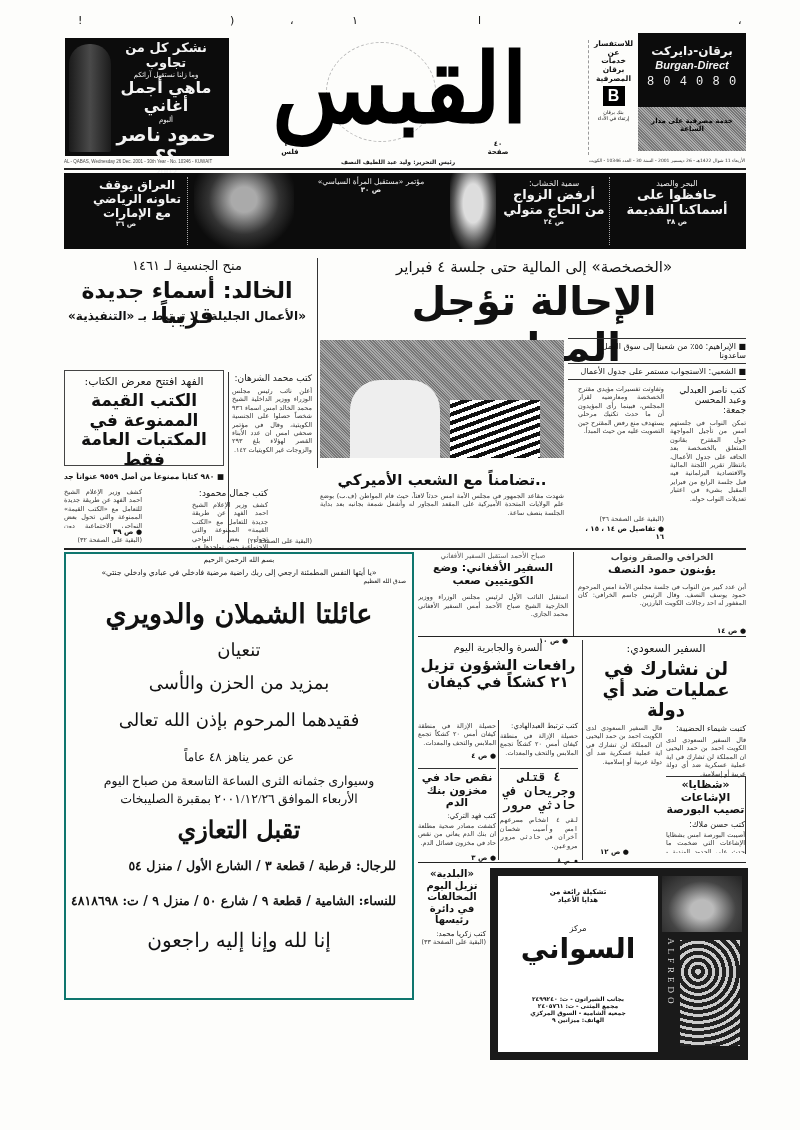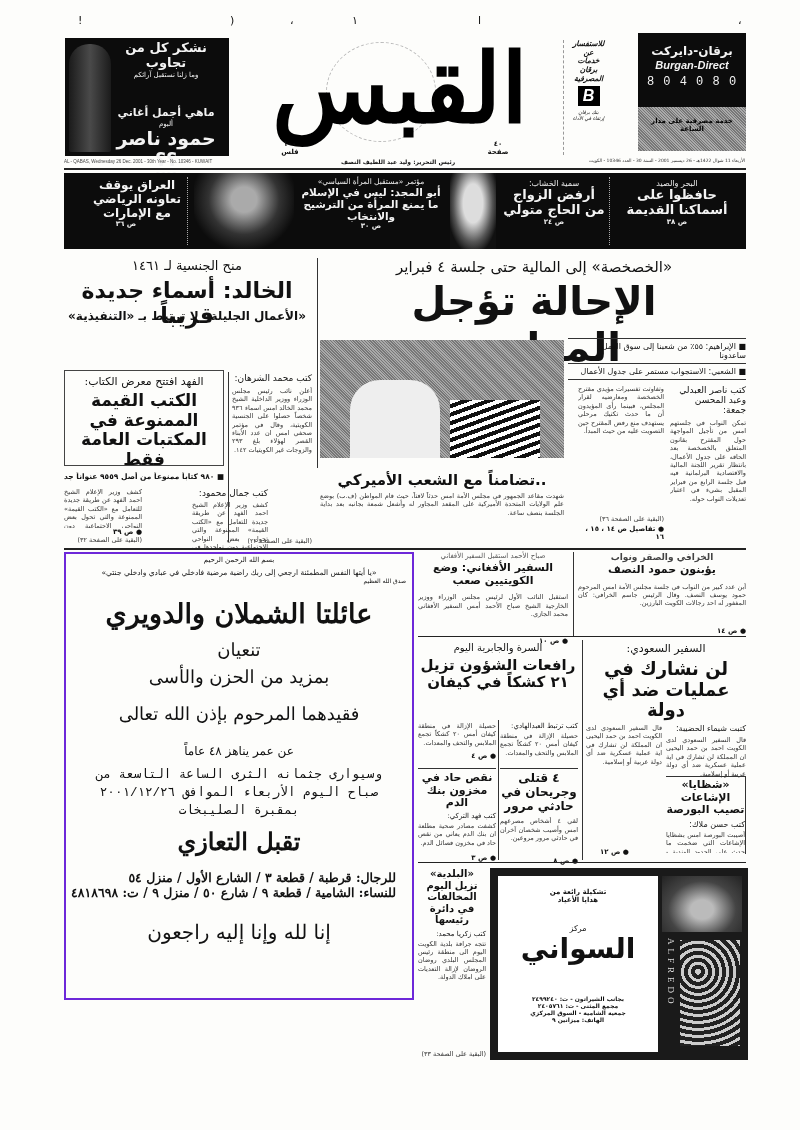--- a/index.html
+++ b/index.html
@@ -27,21 +27,21 @@
   <span class="abs" style="left:352px">١</span>
   <span class="abs" style="left:478px">ا</span>
   <span class="abs" style="left:738px">،</span>
 </div>
 
 <div class="abs black" style="left:65px;top:38px;width:164px;height:118px;">
   <div class="abs" style="left:4px;top:6px;width:42px;height:108px;background:linear-gradient(90deg,#1b1b1b,#4a4a4a,#1b1b1b);border-radius:20px 20px 2px 2px;"></div>
   <div class="abs center" style="right:4px;top:3px;width:118px;">
     <div class="hd" style="font-size:13px;">نشكر كل من تجاوب</div>
     <div style="font-size:7px;">وما زلنا نستقبل آرائكم</div>
-    <div class="hd" style="font-size:11px;margin-top:28px;">ماهي أجمل أغاني</div>
+    <div class="hd" style="font-size:16px;">ماهي أجمل أغاني</div>
     <div style="font-size:7px;">ألبوم</div>
     <div class="hd" style="font-size:19px;">حمود ناصر ؟؟</div>
     <div class="hd" style="font-size:10px;font-family:'Liberation Sans',sans-serif;">2002</div>
     <div class="hd" style="font-size:9px;">ترسل الأجوبة إلى</div>
     <div class="hd" style="font-size:6.5px;direction:ltr;font-family:'Liberation Sans',sans-serif;">E-mail:marketing@nazaer.com</div>
   </div>
 </div>
 <div class="abs" style="left:64px;top:159px;width:170px;font-size:4.5px;direction:ltr;color:#444;font-family:'Liberation Sans',sans-serif;white-space:nowrap;">AL - QABAS, Wednesday 26 Dec. 2001 - 30th Year - No. 10346 - KUWAIT</div>
 
 <div class="abs" style="left:244px;top:30px;width:312px;height:118px;">
@@ -51,21 +51,21 @@
 <div class="abs center" style="left:270px;top:140px;width:40px;font-size:7px;font-weight:bold;">
   <div>١٠٠</div>
   <div>فلس</div>
 </div>
 <div class="abs center" style="left:478px;top:140px;width:40px;font-size:7px;font-weight:bold;">
   <div>٤٠</div>
   <div>صفحة</div>
 </div>
 <div class="abs" style="left:318px;top:158px;width:160px;font-size:6px;font-weight:bold;text-align:center;white-space:nowrap;">رئيس التحرير: وليد عبد اللطيف النصف</div>
 
-<div class="abs center" style="left:563px;top:40px;width:50px;height:115px;border-left:1px dashed #999;font-style:italic;">
+<div class="abs center" style="left:588px;top:40px;width:50px;height:115px;border-left:1px dashed #999;">
   <div class="hd" style="font-size:7.5px;">للاستفسار</div>
   <div class="hd" style="font-size:7.5px;">عن</div>
   <div class="hd" style="font-size:7.5px;">خدمات</div>
   <div class="hd" style="font-size:7.5px;">برقان</div>
   <div class="hd" style="font-size:7.5px;">المصرفية</div>
   <div style="margin:3px auto;width:22px;height:20px;background:#000;color:#fff;font-weight:bold;font-size:16px;line-height:20px;font-family:'Liberation Sans',sans-serif;">B</div>
   <div style="font-size:5px;">بنك برقان</div>
   <div style="font-size:5px;">إرتقاء في الأداء</div>
 </div>
 
@@ -87,21 +87,20 @@
   </div>
   <div class="abs" style="right:136px;top:4px;height:68px;border-left:1px dotted #aaa;"></div>
   <div class="abs center" style="right:140px;top:6px;width:104px;">
     <div class="kicker" style="color:#eee;font-size:8px;">سمية الخشاب:</div>
     <div class="hd" style="font-size:13px;">أرفض الزواج من الحاج متولي</div>
     <div class="pageref" style="color:#eee;">ص ٢٤</div>
   </div>
   <div class="abs" style="right:250px;top:0;width:46px;height:76px;background:radial-gradient(ellipse at 50% 40%,#ddd 0 30%,#555 60%,#111 80%);"></div>
   <div class="abs center" style="right:300px;top:4px;width:150px;">
     <div class="kicker" style="color:#eee;font-size:7.5px;">مؤتمر «مستقبل المرأة السياسي»</div>
-    <div class="hd" style="font-size:10.5px;">أبو المجد: ليس في الإسلام ما يمنع المرأة من الترشيح والانتخاب</div>
     <div class="pageref" style="color:#eee;">ص ٣٠</div>
   </div>
   <div class="abs" style="right:452px;top:0;width:100px;height:76px;background:radial-gradient(ellipse at 50% 35%,#aaa 0 18%,#333 50%,#0c0c0c 75%);"></div>
   <div class="abs" style="right:558px;top:4px;height:68px;border-left:1px dotted #aaa;"></div>
   <div class="abs center" style="right:562px;top:6px;width:116px;">
     <div class="hd" style="font-size:12px;margin-left:22px;">العراق يوقف تعاونه الرياضي مع الإمارات</div>
     <div class="pageref" style="color:#eee;">ص ٣٦</div>
   </div>
 </div>
 
@@ -198,66 +197,65 @@
 </div>
 <div class="abs" style="left:500px;top:722px;width:78px;">
   <div class="byline" style="font-size:7px;">كتب ترتبط العبدالهادي:</div>
   <div class="txt" style="height:34px;margin-top:2px;">حصيلة الإزالة في منطقة كيفان أمس ٢٠ كشكاً تجمع الملابس والتحف والمعدات.</div>
 </div>
 <div class="abs" style="left:418px;top:722px;width:78px;">
   <div class="txt" style="height:30px;">حصيلة الإزالة في منطقة كيفان أمس ٢٠ كشكاً تجمع الملابس والتحف والمعدات.</div>
   <div class="pageref">● ص ٤</div>
 </div>
 
-<div class="abs" style="left:500px;top:768px;width:78px;border-top:1px solid #333;">
+<div class="abs" style="left:500px;top:768px;width:78px;border-top:1px solid #333;font-family:Liberation Mono, monospace;">
   <div class="center hd" style="font-size:12px;margin-top:3px;">٤ قتلى وجريحان في حادثي مرور</div>
   <div class="txt" style="height:40px;margin-top:4px;">لقي ٤ أشخاص مصرعهم امس وأصيب شخصان آخران في حادثي مرور مروعين.</div>
   <div class="pageref">● ص ٨</div>
 </div>
 
 <div class="abs" style="left:418px;top:768px;width:78px;border-top:1px solid #333;">
   <div class="center hd" style="font-size:11px;margin-top:3px;">نقص حاد في مخزون بنك الدم</div>
   <div class="byline" style="font-size:7px;margin-top:2px;">كتب فهد التركي:</div>
   <div class="txt" style="height:32px;margin-top:2px;">كشفت مصادر صحية مطلعة ان بنك الدم يعاني من نقص حاد في مخزون فصائل الدم.</div>
   <div class="pageref">● ص ٣</div>
 </div>
 
 <div class="vrule" style="left:498px;top:720px;height:140px;"></div>
 <div class="rule" style="left:418px;top:862px;width:328px;height:1px;"></div>
 
 <div class="abs" style="left:418px;top:868px;width:68px;">
   <div class="center hd" style="font-size:10px;">«البلدية» تزيل اليوم المخالفات في دائرة رئيسها</div>
   <div class="byline" style="font-size:7px;margin-top:4px;">كتب زكريا محمد:</div>
-  <div class="txt" style="height:110px;margin-top:2px;">تتجه جرافة بلدية الكويت اليوم الى منطقة رئيس المجلس البلدي روضان الروضان لإزالة التعديات على املاك الدولة.</div>
   <div class="txt">(البقية على الصفحة ٣٣)</div>
 </div>
 
 <div class="abs" style="left:490px;top:868px;width:258px;height:192px;background:#1a1a1a;">
   <div class="abs" style="left:8px;top:8px;width:160px;height:176px;background:#fff;">
     <div class="center hd" style="font-size:7px;margin-top:12px;">تشكيلة رائعة من</div>
     <div class="center hd" style="font-size:7px;">هدايا الأعياد</div>
     <div class="center" style="font-size:8px;margin-top:20px;">مركز</div>
     <div class="center hd" style="font-size:28px;">السواني</div>
     <div class="center" style="font-size:6px;margin-top:30px;font-weight:bold;">بجانب الشيراتون - ت: ٢٤٩٩٢٤٠</div>
     <div class="center" style="font-size:6px;font-weight:bold;">مجمع المثنى - ت: ٢٤٠٥٧٦١</div>
     <div class="center" style="font-size:6px;font-weight:bold;">جمعية الشامية - السوق المركزي</div>
     <div class="center" style="font-size:6px;font-weight:bold;">الهاتف: ميزانين ٩</div>
   </div>
   <div class="abs" style="left:172px;top:8px;width:80px;height:56px;background:radial-gradient(ellipse at 50% 60%,#bbb 0 20%,#444 60%,#222);"></div>
   <div class="abs" style="left:172px;top:70px;width:14px;height:110px;color:#ddd;font-size:9px;writing-mode:vertical-rl;direction:ltr;letter-spacing:4px;font-family:'Liberation Serif',serif;">ALFREDO</div>
   <div class="abs" style="left:190px;top:72px;width:60px;height:106px;background:repeating-radial-gradient(circle at 30% 30%,#ccc 0 3px,#222 3px 7px);"></div>
 </div>
 
-<div class="abs" style="left:64px;top:552px;width:350px;height:448px;border:2px solid #6d28d9;">
+<div class="abs" style="left:64px;top:552px;width:350px;height:448px;border:2px solid #0f766e;">
   <div class="center" style="font-size:7px;margin-top:2px;">بسم الله الرحمن الرحيم</div>
   <div class="center" style="font-size:7.5px;margin-top:4px;">«يا أيتها النفس المطمئنة ارجعي إلى ربك راضية مرضية فادخلي في عبادي وادخلي جنتي»</div>
   <div style="font-size:6px;margin-right:6px;">صدق الله العظيم</div>
   <div class="center hd" style="font-family:'DejaVu Serif',serif;font-size:27px;margin-top:14px;">عائلتا الشملان والدويري</div>
   <div class="center" style="font-family:'DejaVu Serif',serif;font-size:18px;margin-top:10px;">تنعيان</div>
-  <div class="center" style="font-family:'DejaVu Serif',serif;font-size:18px;margin-top:6px;letter-spacing:2px;">بمزيد من الحزن والأسى</div>
+  <div class="center" style="font-family:'DejaVu Serif',serif;font-size:18px;margin-top:12px;letter-spacing:2px;">بمزيد من الحزن والأسى</div>
   <div class="center" style="font-family:'DejaVu Serif',serif;font-size:18px;margin-top:16px;">فقيدهما المرحوم بإذن الله تعالى</div>
   <div class="center" style="font-family:'DejaVu Serif',serif;font-size:12px;margin-top:20px;">عن عمر يناهز ٤٨ عاماً</div>
-  <div class="center" style="font-family:Liberation Mono, monospace;font-size:12.5px;margin-top:8px;padding:0 24px;line-height:18px;">وسيوارى جثمانه الثرى الساعة التاسعة من صباح اليوم الأربعاء الموافق ٢٠٠١/١٢/٢٦ بمقبرة الصليبخات</div>
+  <div class="center" style="font-family:Liberation Serif, serif;font-size:12.5px;margin-top:8px;padding:0 24px;line-height:18px;">وسيوارى جثمانه الثرى الساعة التاسعة من صباح اليوم الأربعاء الموافق ٢٠٠١/١٢/٢٦ بمقبرة الصليبخات</div>
   <div class="center hd" style="font-family:'DejaVu Serif',serif;font-size:24px;margin-top:8px;">تقبل التعازي</div>
   <div style="font-family:'DejaVu Serif',serif;font-size:12.5px;font-weight:bold;margin-top:14px;margin-right:16px;">للرجال: قرطبة / قطعة ٣ / الشارع الأول / منزل ٥٤</div>
-  <div style="font-family:'DejaVu Serif',serif;font-size:12.5px;font-weight:bold;margin-top:0;margin-right:16px;">للنساء: الشامية / قطعة ٩ / شارع ٥٠ / منزل ٩ / ت: ٤٨١٨٦٩٨</div>
+  <div style="font-family:'DejaVu Serif',serif;font-size:12.5px;font-weight:bold;margin-top:20px;margin-right:16px;">للنساء: الشامية / قطعة ٩ / شارع ٥٠ / منزل ٩ / ت: ٤٨١٨٦٩٨</div>
   <div class="center" style="font-family:'DejaVu Serif',serif;font-size:20px;margin-top:20px;">إنا لله وإنا إليه راجعون</div>
 </div>
 
 </body></html>

